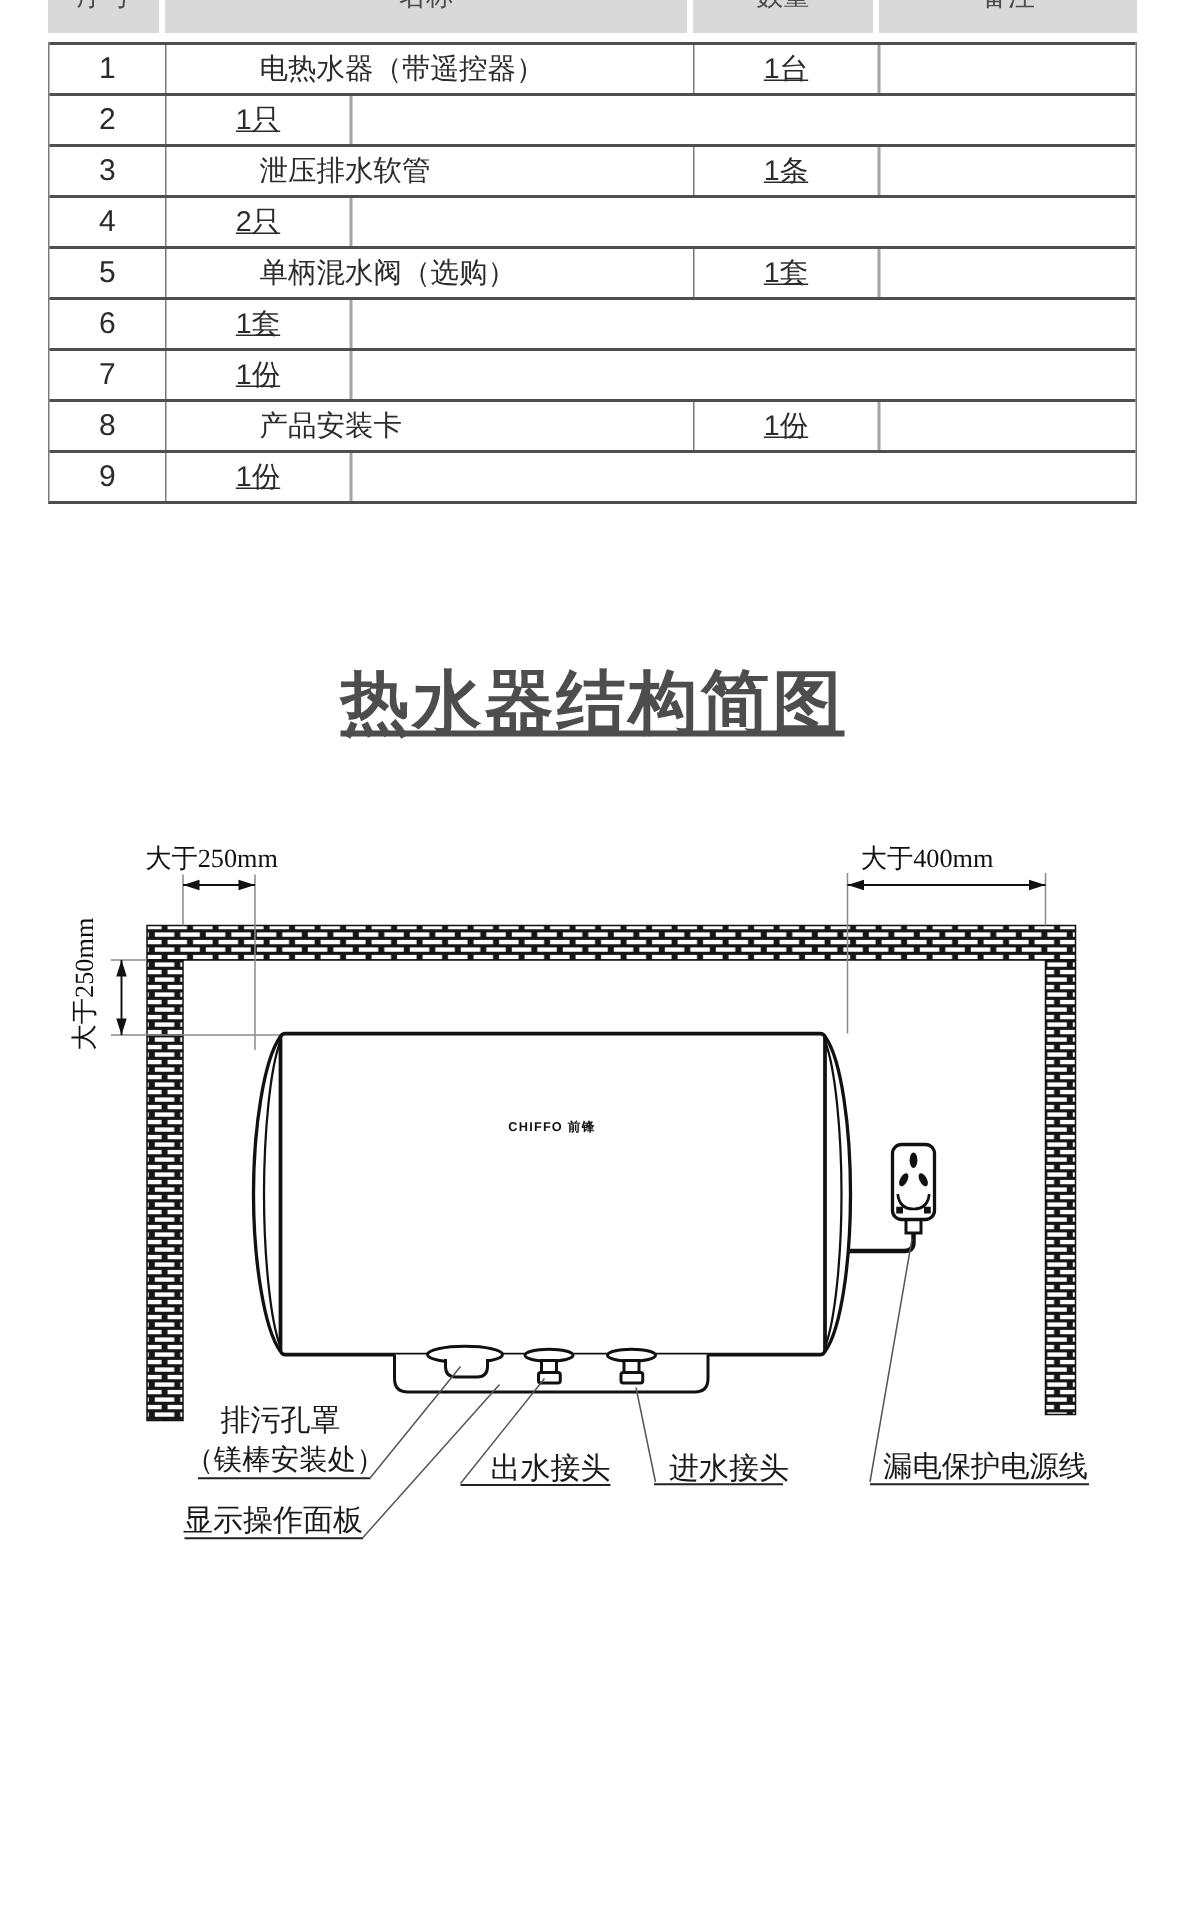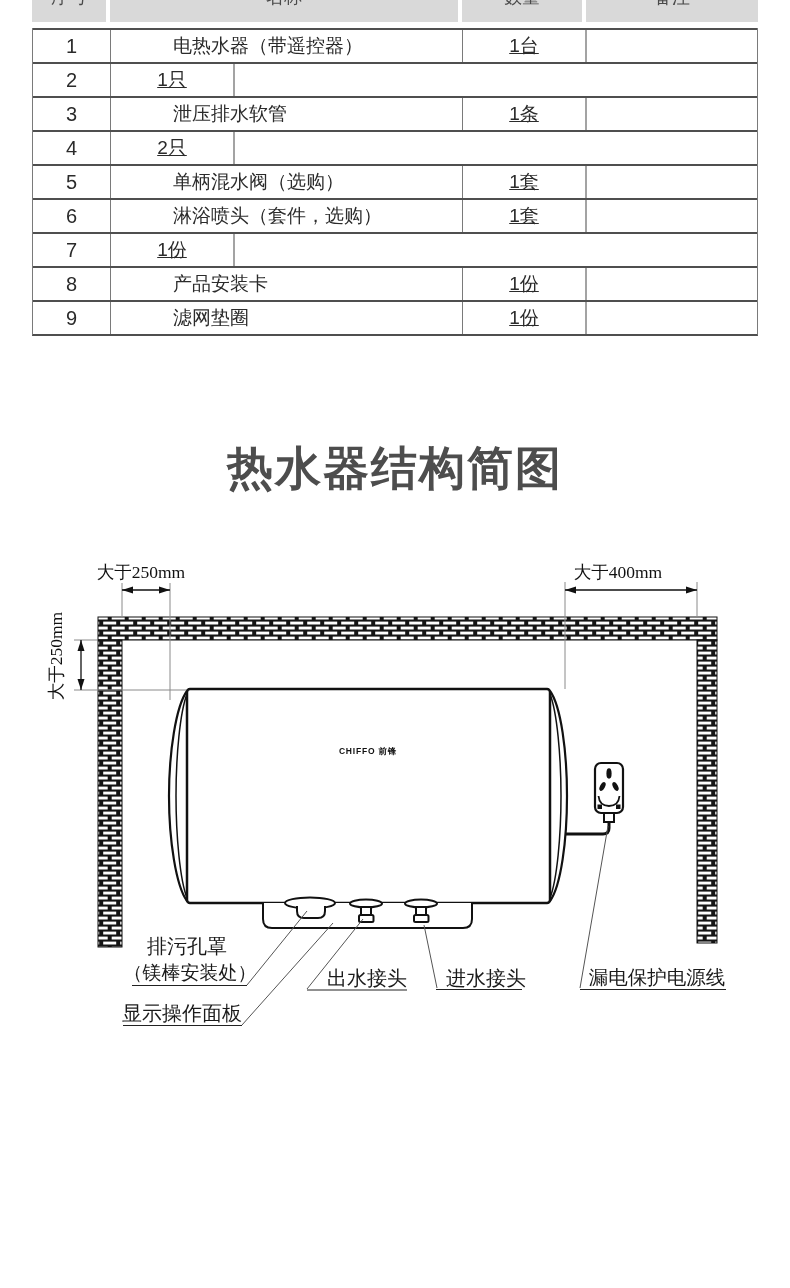--- a/index.html
+++ b/index.html
@@ -17,21 +17,21 @@
   .tbody{margin-top:6px;border-left:1px solid #7a7a7a;border-right:1px solid #7a7a7a;border-bottom:2px solid #4f4f4f;}
   .trow{display:flex;height:34px;box-sizing:border-box;border-top:2px solid #4f4f4f;align-items:center;color:#2b2b2b;font-size:19px;}
   .td{box-sizing:border-box;height:100%;display:flex;align-items:center;}
   .td-no{width:78px;justify-content:center;border-right:1px solid #7a7a7a;font-size:20px;}
   .td-name{width:352px;padding-left:62px;border-right:1px solid #7a7a7a;}
   .td-qty{width:124px;justify-content:center;border-right:2px solid #a3a3a3;text-decoration:underline;}
   .td-note{flex:1;}
   
   .section-title{
     position:absolute;left:0;top:438px;width:790px;text-align:center;
-    font-size:46px;font-weight:bold;color:#4d4d4d;letter-spacing:2px;
+    font-size:46px;font-weight:bold;color:#4d4d4d;letter-spacing:2px;text-decoration:underline;
   }
   
   .diagram{position:absolute;left:0;top:548px;}
   .dim-text{font-family:"Liberation Serif","DejaVu Serif",serif;font-size:17.5px;fill:#111;}
   .lbl{font-family:"Liberation Serif","DejaVu Serif",serif;fill:#1a1a1a;}
 </style>
 </head>
 <body>
 
 <div class="pack-table">
@@ -73,38 +73,36 @@
       <div class="td td-note"></div>
     </div>
     <div class="trow">
       <div class="td td-no">5</div>
       <div class="td td-name">单柄混水阀（选购）</div>
       <div class="td td-qty">1套</div>
       <div class="td td-note"></div>
     </div>
     <div class="trow">
       <div class="td td-no">6</div>
-      <div class="td td-name">淋浴喷头（套件，选购）</div>
       <div class="td td-qty">1套</div>
       <div class="td td-note"></div>
     </div>
     <div class="trow">
       <div class="td td-no">7</div>
       <div class="td td-qty">1份</div>
       <div class="td td-note"></div>
     </div>
     <div class="trow">
       <div class="td td-no">8</div>
       <div class="td td-name">产品安装卡</div>
       <div class="td td-qty">1份</div>
       <div class="td td-note"></div>
     </div>
     <div class="trow">
       <div class="td td-no">9</div>
-      <div class="td td-name">滤网垫圈</div>
       <div class="td td-qty">1份</div>
       <div class="td td-note"></div>
     </div>
   </div>
 </div>
 
 <div class="section-title">热水器结构简图</div>
 
 <svg class="diagram" width="790" height="500" viewBox="0 548 790 500" xmlns="http://www.w3.org/2000/svg">
   <defs>

